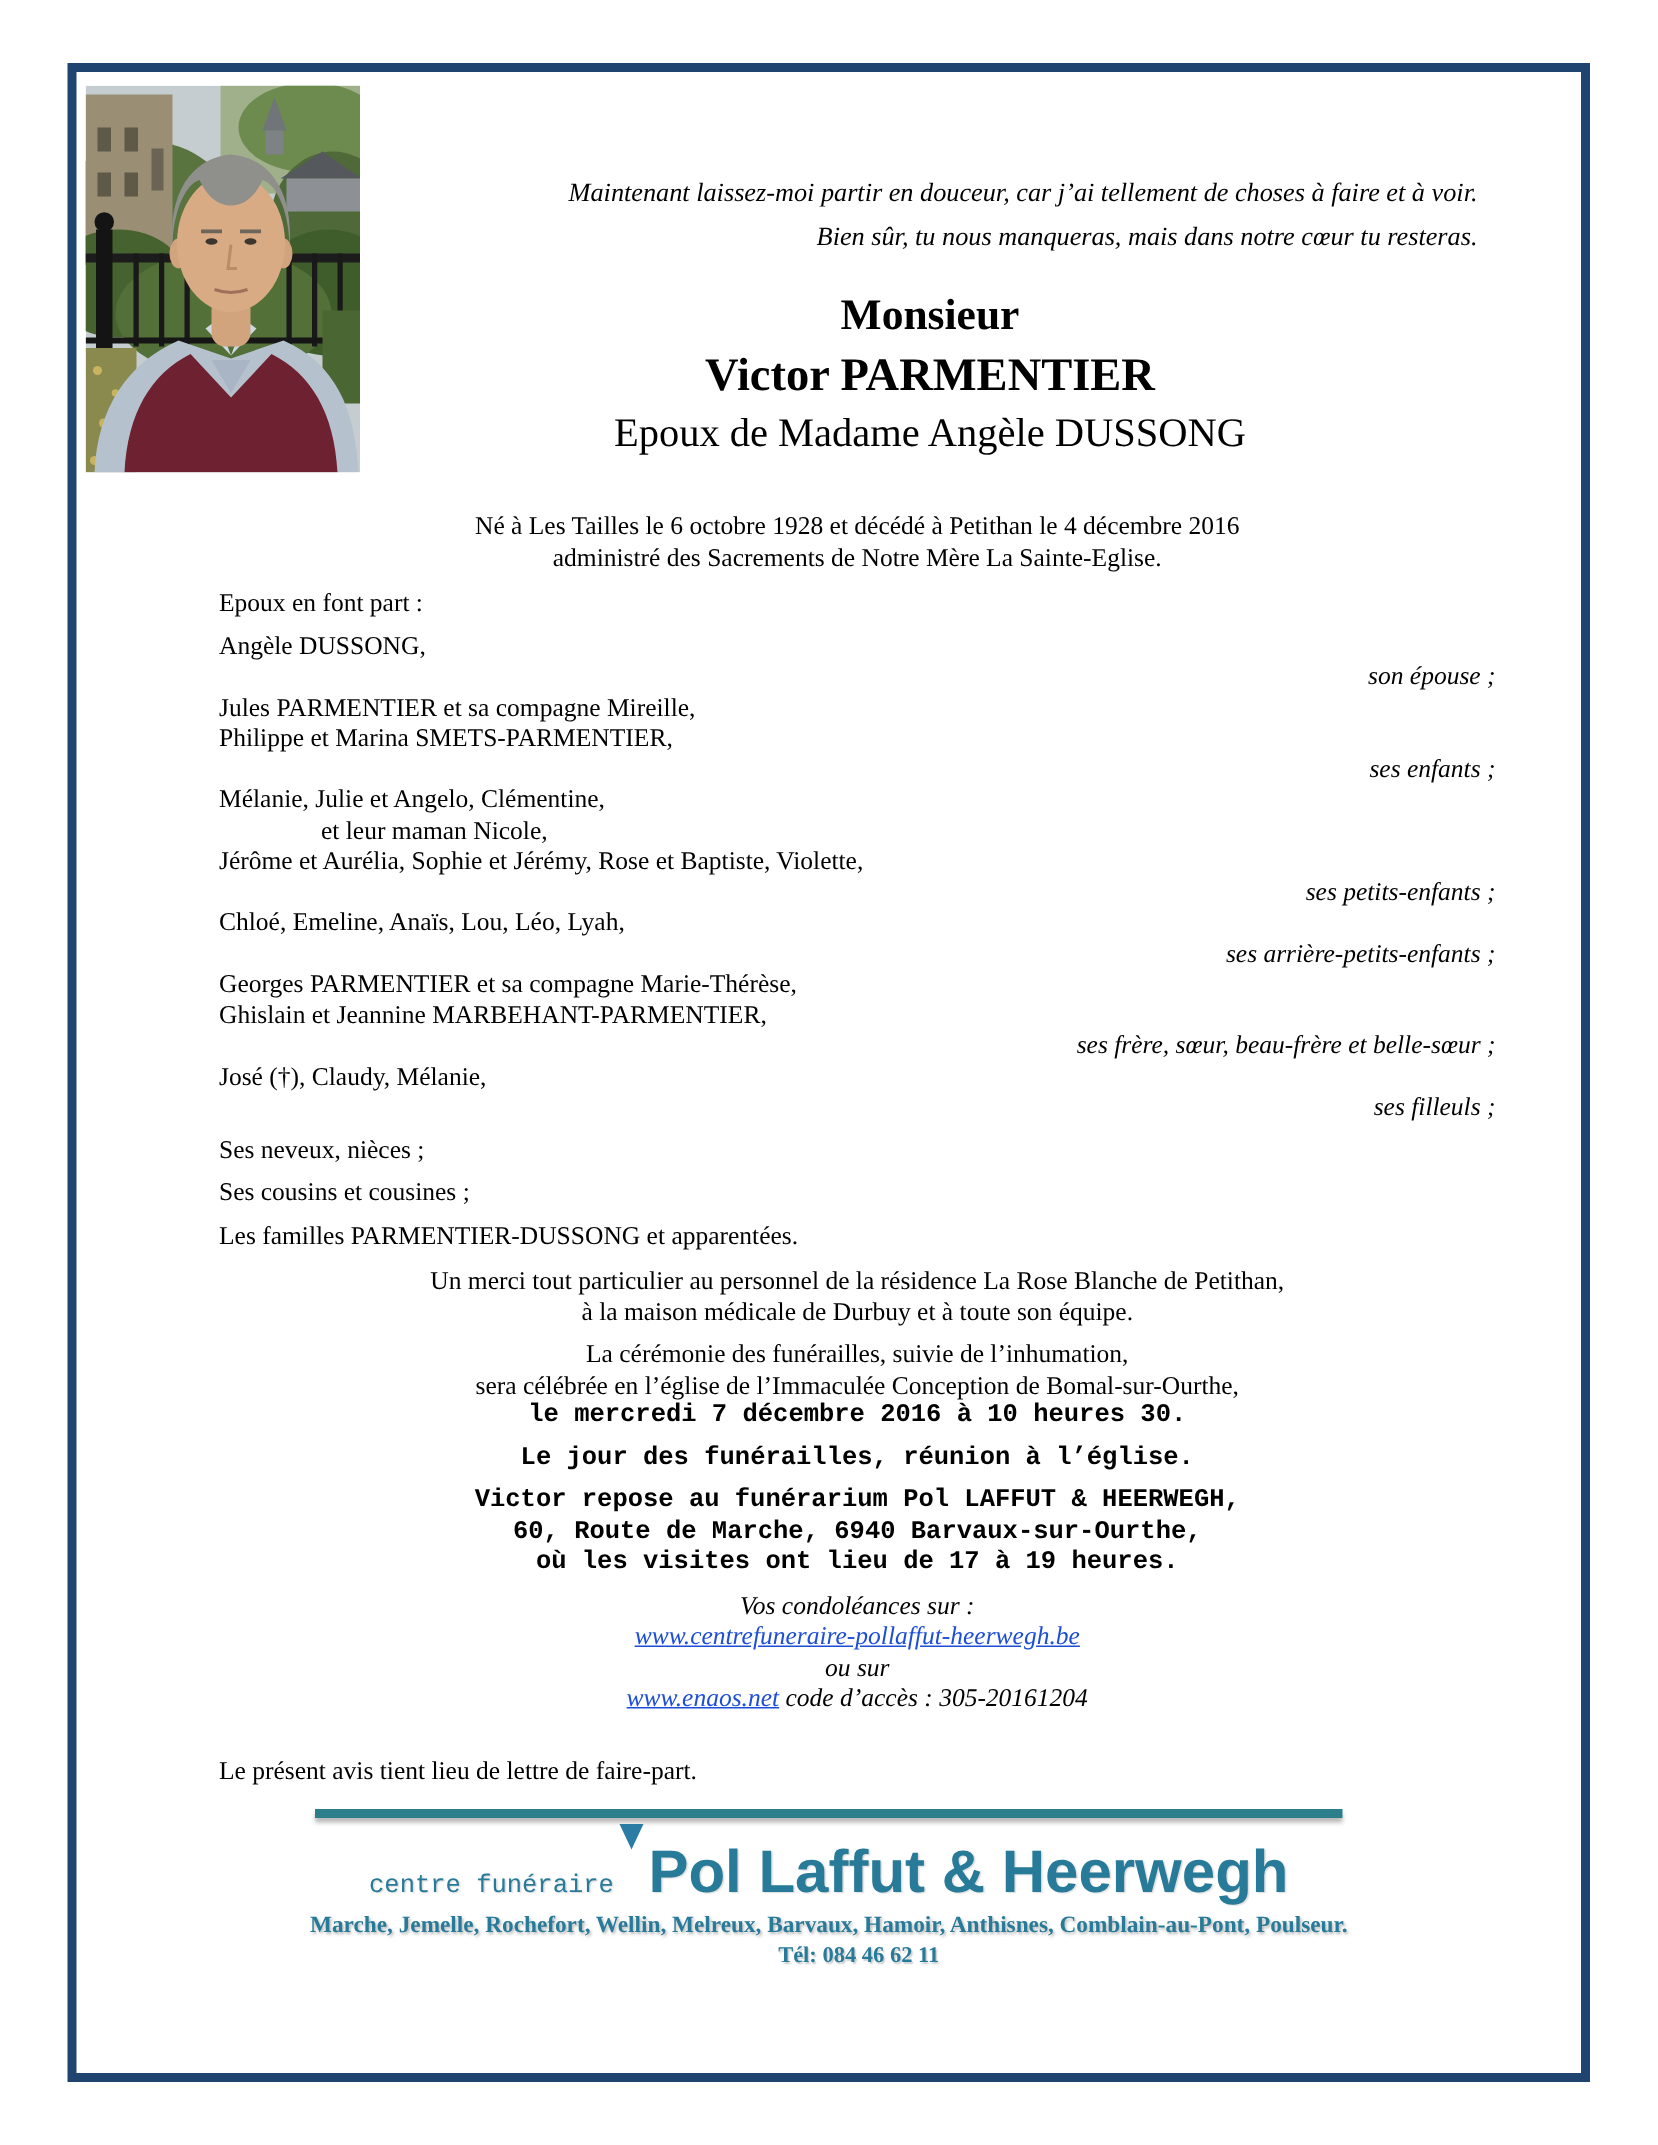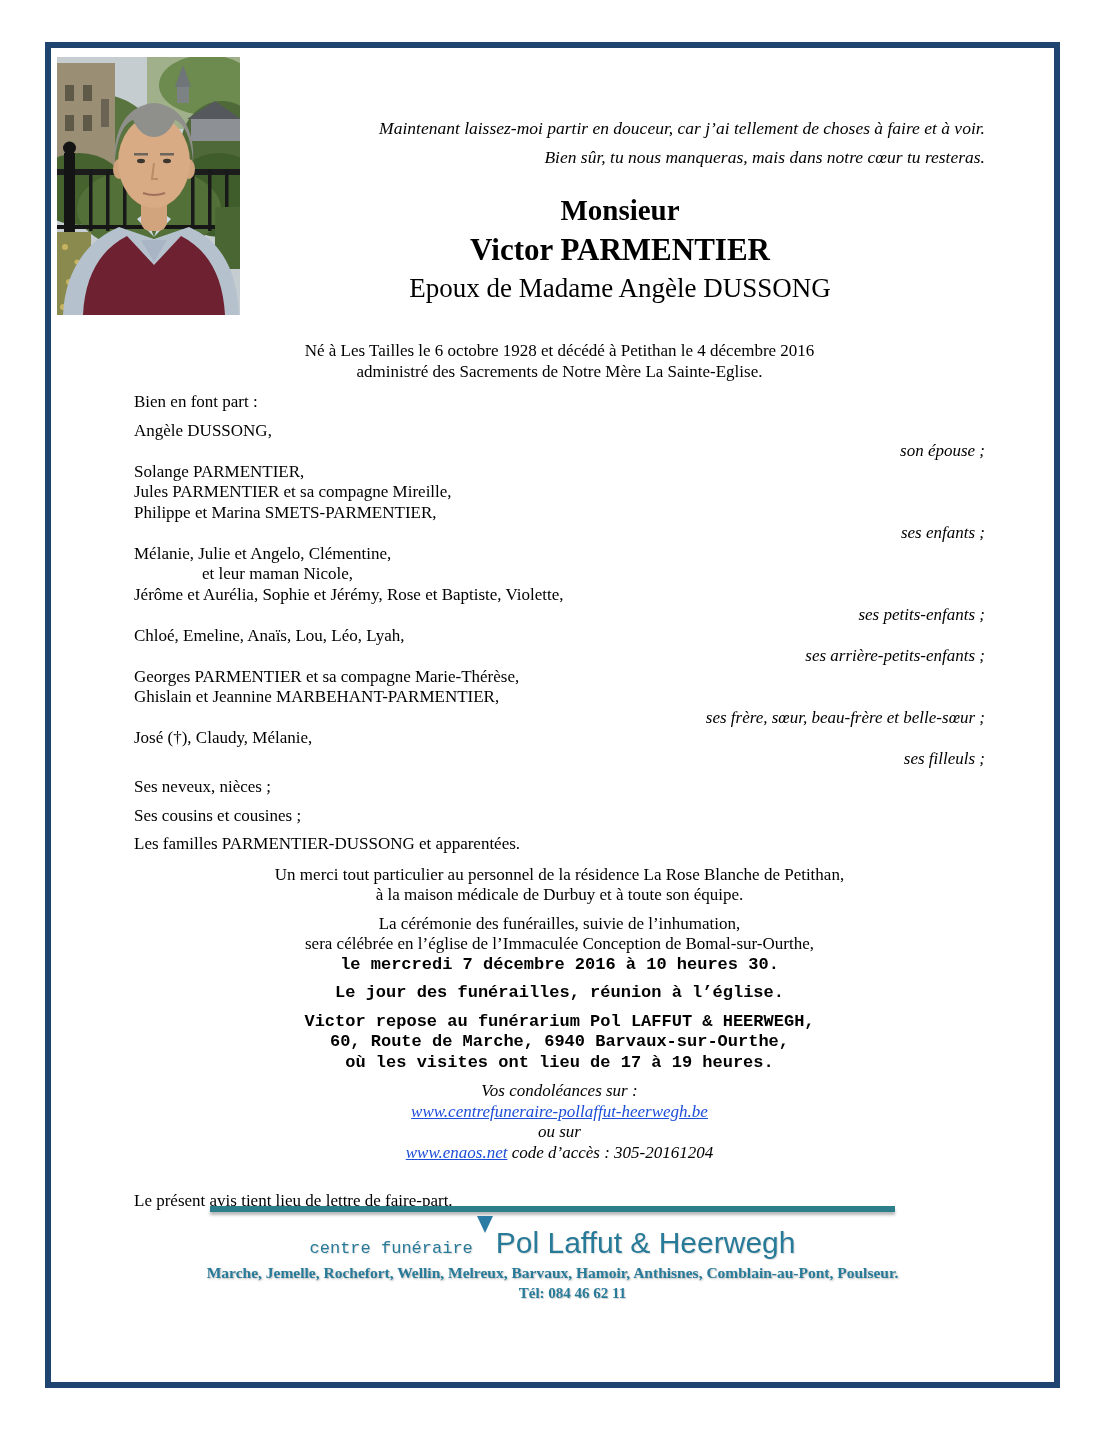--- a/index.html
+++ b/index.html
@@ -18,21 +18,21 @@
 
   
   .quote-title { position:absolute; left:255px; top:114px; width:730px; }
   .quote { text-align:right; font-style:italic; font-size:17.5px; line-height:28.5px; }
   .titles { text-align:center; margin-top:20px; }
   .t1 { font-size:29px; font-weight:bold; line-height:38px; }
   .t2 { font-size:31px; font-weight:bold; line-height:42px; }
   .t3 { font-size:27px; line-height:34px; }
 
   
-  .main { position:absolute; left:134px; top:340px; width:851px; font-size:17px; line-height:20.5px; }
+  .main { position:absolute; left:146px; top:340px; width:851px; font-size:17px; line-height:20.5px; }
   .birth { text-align:center; line-height:21px; margin-bottom:10px; }
   .intro { margin-bottom:8px; }
   .name-line { }
   .indent { padding-left:68px; }
   .relation { text-align:right; font-style:italic; }
   .gap { margin-top:8px; }
   .para { text-align:center; margin:8px 0 0 0; }
   .para.first { margin-top:10px; }
   .bold { font-weight:bold;font-family:Liberation Mono, monospace; }
   .italic { font-style:italic; }
@@ -40,21 +40,21 @@
   .notice { margin-top:28px; }
 
   
   .footer { position:absolute; left:0; top:1206px; width:1105px; text-align:center; }
   .rule { width:685px; height:6px; background:#2b7e8a; margin:0 auto;
           box-shadow:0 3px 3px rgba(125,125,125,0.55); }
   .brand { font-family:"Liberation Sans","DejaVu Sans",sans-serif; color:#287a99;
            margin-top:14px; white-space:nowrap;
            text-shadow:1px 1px 1px rgba(150,150,150,0.35); }
   .brand-prefix { font-size:17px;font-family:Liberation Mono, monospace; }
-  .brand-name { font-size:30px; font-weight:normal; }
+  .brand-name { font-size:40px; font-weight:bold; }
   .pin { display:inline-block; width:0; height:0;
          border-left:8px solid transparent; border-right:8px solid transparent;
          border-top:17px solid #2b7ca4; vertical-align:top; position:relative;
          top:-10px; margin:0 3px 0 4px; }
   .locations { color:#287a99; font-weight:bold; font-size:15.5px; margin-top:4px;
                text-shadow:1px 1px 2px rgba(110,110,110,0.5); }
   .phone { color:#287a99; font-weight:bold; font-size:15px; margin-top:3px;
            text-shadow:1px 1px 1px rgba(130,130,130,0.4);padding-left:40px; }
 </style>
 </head>
@@ -136,29 +136,28 @@
     <div class="t3">Epoux de Madame Angèle DUSSONG</div>
   </div>
 </div>
 
 <div class="main">
   <div class="birth">
     <div>Né à Les Tailles le 6 octobre 1928 et décédé à Petithan le 4 décembre 2016</div>
     <div>administré des Sacrements de Notre Mère La Sainte-Eglise.</div>
   </div>
 
-  <div class="intro">Bien en font part :</div>
+  <div class="intro">Epoux en font part :</div>
 
   <div>
     <div class="name-line">Angèle DUSSONG,</div>
     <div class="relation">son épouse ;</div>
   </div>
 
   <div>
-    <div class="name-line">Solange PARMENTIER,</div>
     <div class="name-line">Jules PARMENTIER et sa compagne Mireille,</div>
     <div class="name-line">Philippe et Marina SMETS-PARMENTIER,</div>
     <div class="relation">ses enfants ;</div>
   </div>
 
   <div>
     <div class="name-line">Mélanie, Julie et Angelo, Clémentine,</div>
     <div class="name-line indent">et leur maman Nicole,</div>
     <div class="name-line">Jérôme et Aurélia, Sophie et Jérémy, Rose et Baptiste, Violette,</div>
     <div class="relation">ses petits-enfants ;</div>

